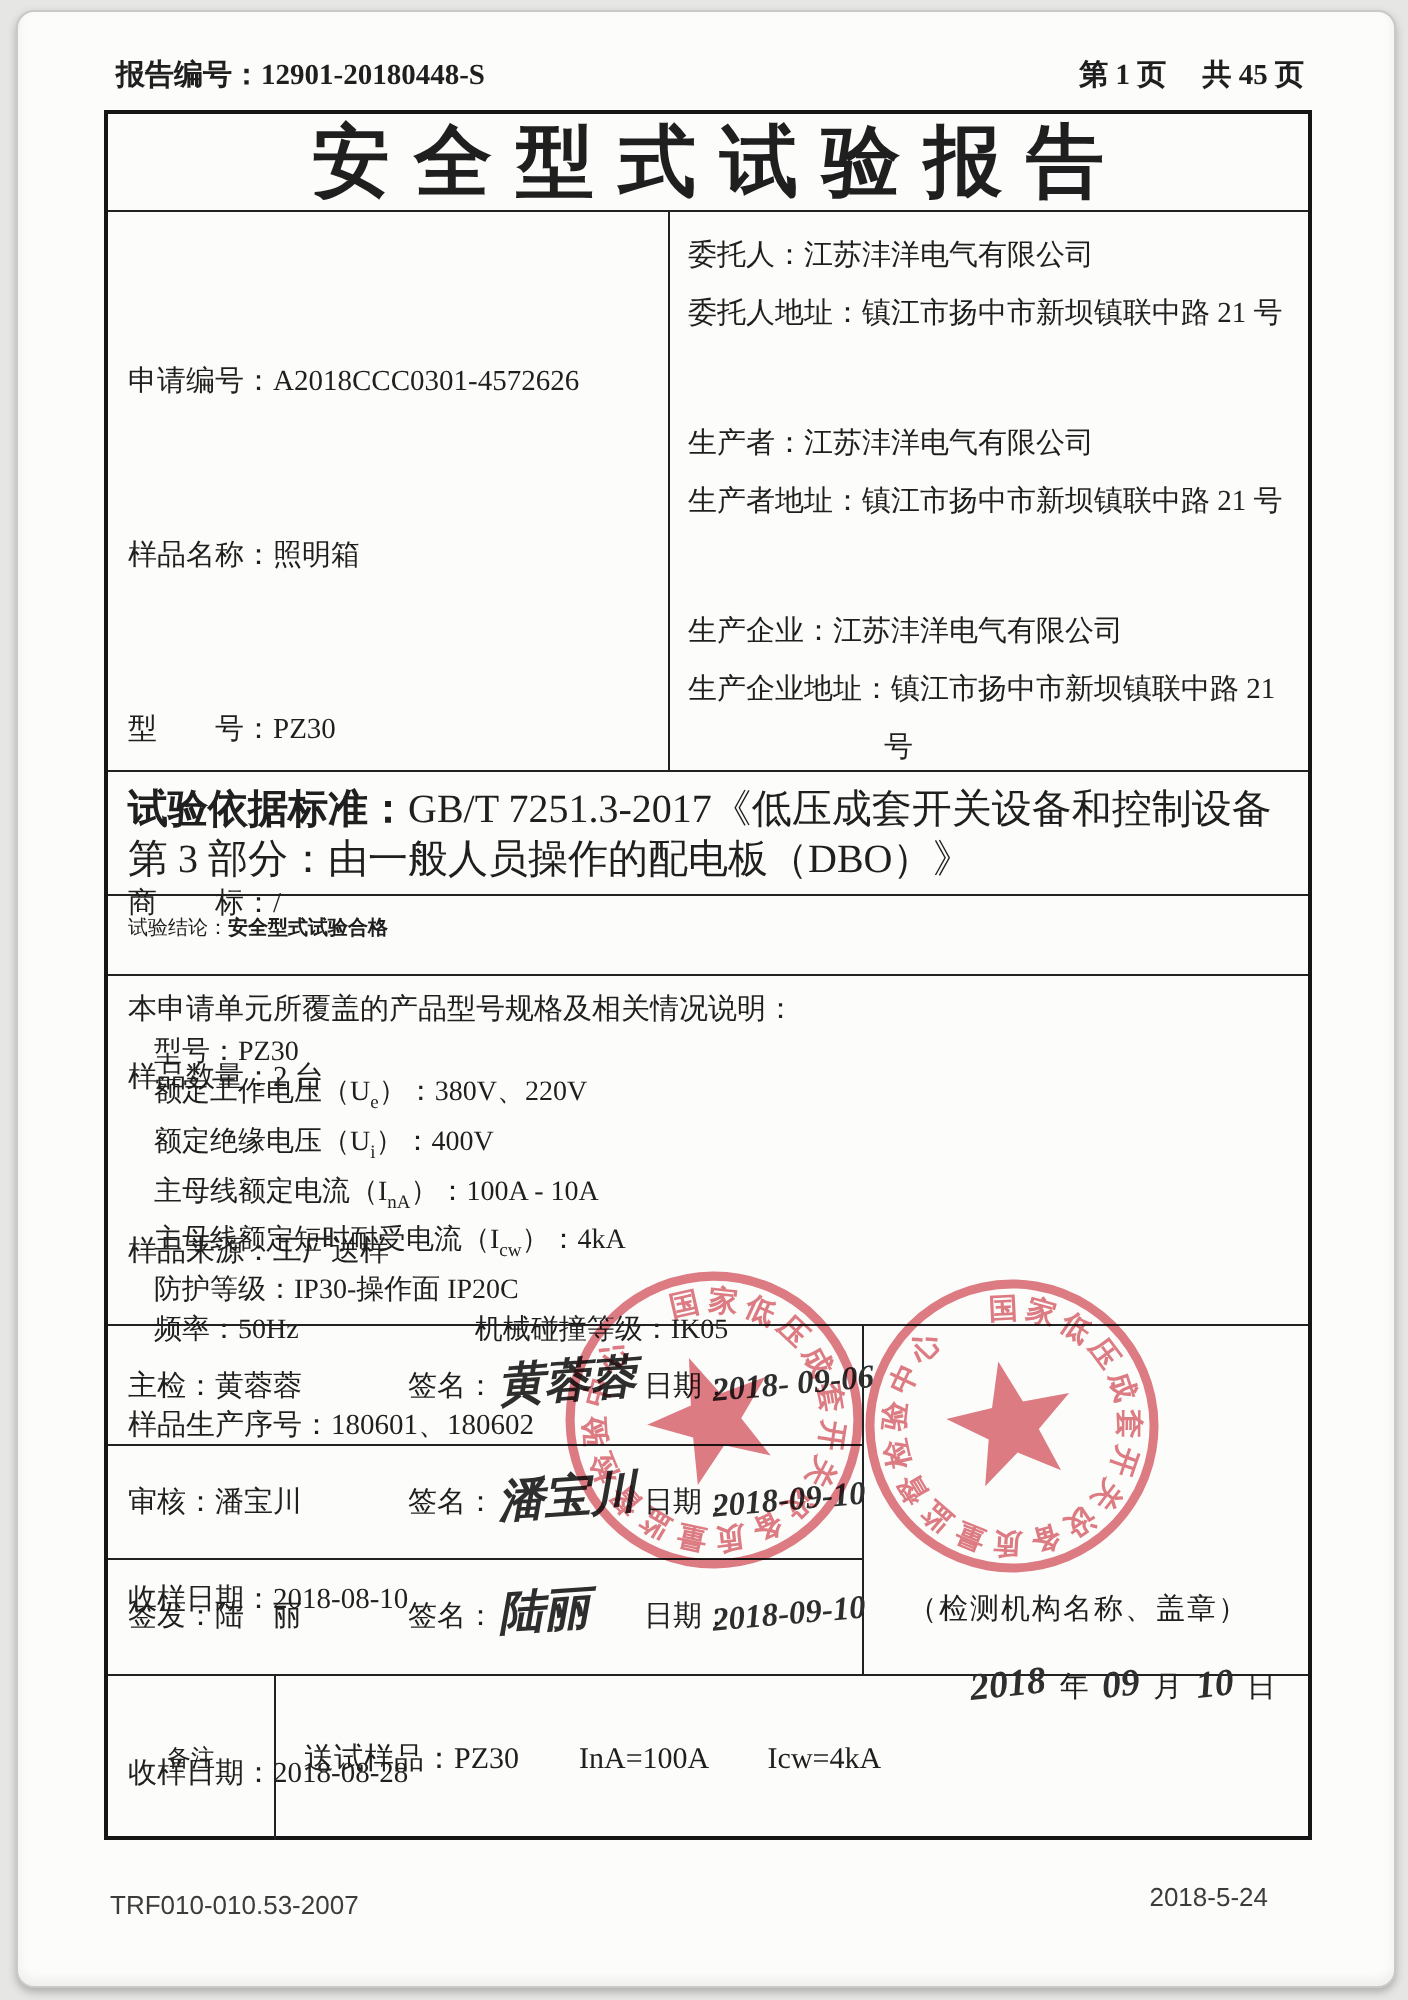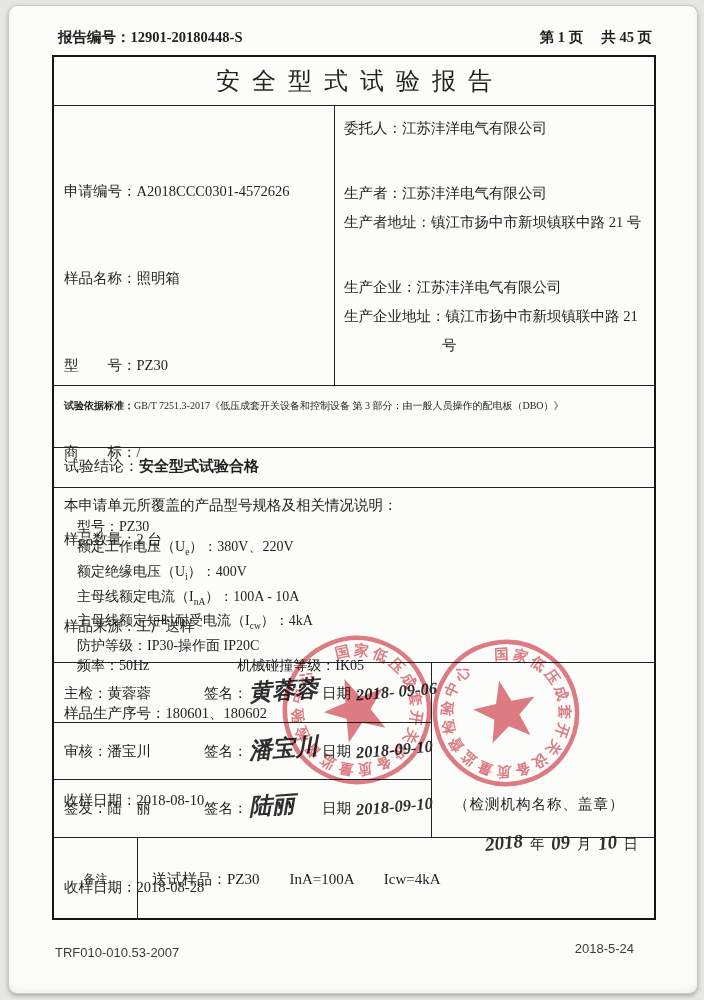--- a/index.html
+++ b/index.html
@@ -24,35 +24,35 @@
   .hdr-right{position:absolute;right:4px;top:0;white-space:pre;}
   .b{font-weight:bold;}
   
   .tbl{
     position:absolute;left:52px;top:55px;width:604px;height:865px;
     border:2.5px solid #161616;box-sizing:border-box;background:transparent;
   }
   .row{box-sizing:border-box;border-bottom:1.5px solid #222;}
   .row-title{
     height:49px;display:flex;align-items:center;justify-content:center;
-    font-size:24px;font-weight:normal;letter-spacing:12px;text-indent:12px;
+    font-size:39px;font-weight:bold;letter-spacing:12px;text-indent:12px;
   }
   .row-twocol{height:280px;display:flex;}
   .col-left{
     width:281px;box-sizing:border-box;border-right:1.5px solid #222;
     padding:13px 8px 0 10px;font-size:14.5px;line-height:29px;white-space:pre;
   }
   .col-right{
     flex:1;box-sizing:border-box;padding:8px 6px 0 9px;
     font-size:14.5px;line-height:29px;
   }
   .grp-gap{margin-top:36px;}
   .wrap2{display:block;padding-left:98px;}
-  .row-standard{height:62px;padding:7px 10px 0 10px;font-size:10px;line-height:25px;}
-  .row-conclusion{height:40px;padding:9px 10px 12px 10px;font-size:15px;}
+  .row-standard{height:62px;padding:7px 10px 0 10px;font-size:20px;line-height:25px;}
+  .row-conclusion{height:40px;padding:9px 10px 12px 10px;font-size:10px;}
   .row-specs{height:175px;padding:7px 10px 0 10px;font-size:14px;}
   .specs-head{line-height:22px;font-size:14.5px;font-family:Liberation Mono, monospace;}
   .spec-line{line-height:20px;padding-left:13px;}
   .spec-line sub{font-size:9.5px;}
   .freq-extra{margin-left:88px;}
   .row-sig{height:175px;display:flex;border-bottom:1.5px solid #222;}
   .sig-left{width:378px;box-sizing:border-box;border-right:1.5px solid #222;}
   .sig-row{box-sizing:border-box;position:relative;font-size:14.5px;text-align:right;}
   .sig-row-1{height:60px;border-bottom:1.5px solid #222;}
   .sig-row-2{height:57px;border-bottom:1.5px solid #222;}
@@ -113,20 +113,21 @@
         <div><span>型　　号：</span><span>PZ30</span></div>
         <div><span>商　　标：</span><span>/</span></div>
         <div><span>样品数量：</span><span>2 台</span></div>
         <div><span>样品来源：</span><span>工厂送样</span></div>
         <div><span>样品生产序号：</span><span>180601、180602</span></div>
         <div><span>收样日期：</span><span>2018-08-10</span></div>
         <div><span>收样日期：</span><span>2018-08-28</span></div>
       </div>
       <div class="col-right">
         <div><span>委托人：</span><span>江苏沣洋电气有限公司</span></div>
+        <div><span>委托人地址：</span><span>镇江市扬中市新坝镇联中路 21 号</span></div>
         <div class="grp-gap"><span>生产者：</span><span>江苏沣洋电气有限公司</span></div>
         <div><span>生产者地址：</span><span>镇江市扬中市新坝镇联中路 21 号</span></div>
         <div class="grp-gap"><span>生产企业：</span><span>江苏沣洋电气有限公司</span></div>
         <div><span>生产企业地址：</span><span>镇江市扬中市新坝镇联中路 21</span><span class="wrap2">号</span></div>
       </div>
     </div>
 
     <div class="row row-standard">
       <span class="b">试验依据标准：</span><span>GB/T 7251.3-2017《低压成套开关设备和控制设备 第 3 部分：由一般人员操作的配电板（DBO）》</span>
     </div>

